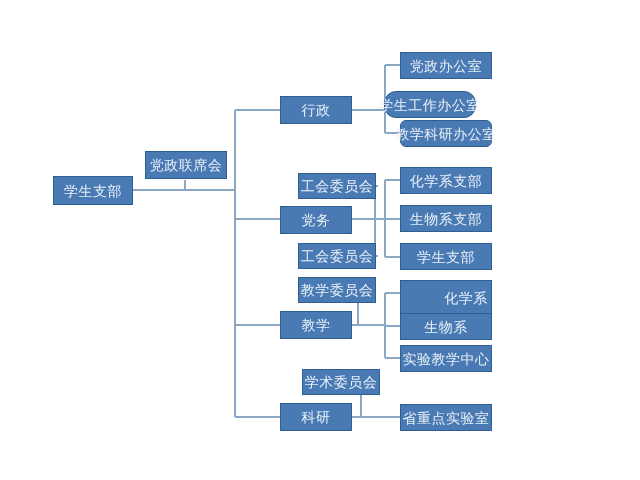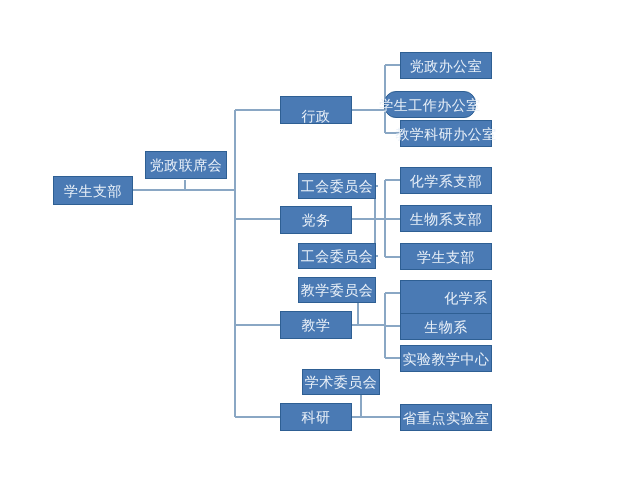--- a/index.html
+++ b/index.html
@@ -96,21 +96,21 @@
   </svg>
 
   <div class="node" style="left:53px; top:176px; width:80px; height:29px;">
     <span>学生支部</span>
   </div>
 
   <div class="node" style="left:145px; top:151px; width:82px; height:28px;">
     <span>党政联席会</span>
   </div>
 
-  <div class="node" style="left:280px; top:96px; width:72px; height:28px;align-items:flex-end;">
+  <div class="node" style="left:280px; top:96px; width:72px; height:28px;">
     <span>行政</span>
   </div>
 
   <div class="node" style="left:280px; top:206px; width:72px; height:28px;">
     <span>党务</span>
   </div>
 
   <div class="node" style="left:280px; top:311px; width:72px; height:28px;">
     <span>教学</span>
   </div>
@@ -118,21 +118,21 @@
   <div class="node" style="left:280px; top:403px; width:72px; height:28px;">
     <span>科研</span>
   </div>
 
   <div class="node" style="left:400px; top:52px; width:92px; height:27px;">
     <span>党政办公室</span>
   </div>
   <div class="node" style="left:384px; top:91px; width:92px; height:27px;border-radius:12px;">
     <span>学生工作办公室</span>
   </div>
-  <div class="node" style="left:400px; top:120px; width:92px; height:27px;">
+  <div class="node" style="left:400px; top:120px; width:92px; height:27px;border-radius:6px;">
     <span>教学科研办公室</span>
   </div>
 
   <div class="node" style="left:298px; top:173px; width:78px; height:26px;">
     <span>工会委员会</span>
   </div>
   <div class="node" style="left:298px; top:243px; width:78px; height:26px;">
     <span>工会委员会</span>
   </div>
 

